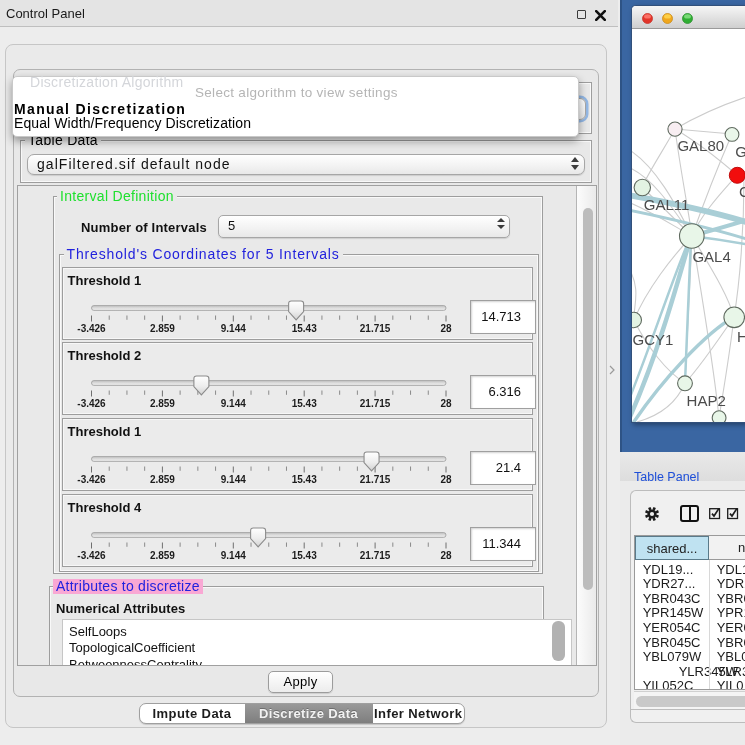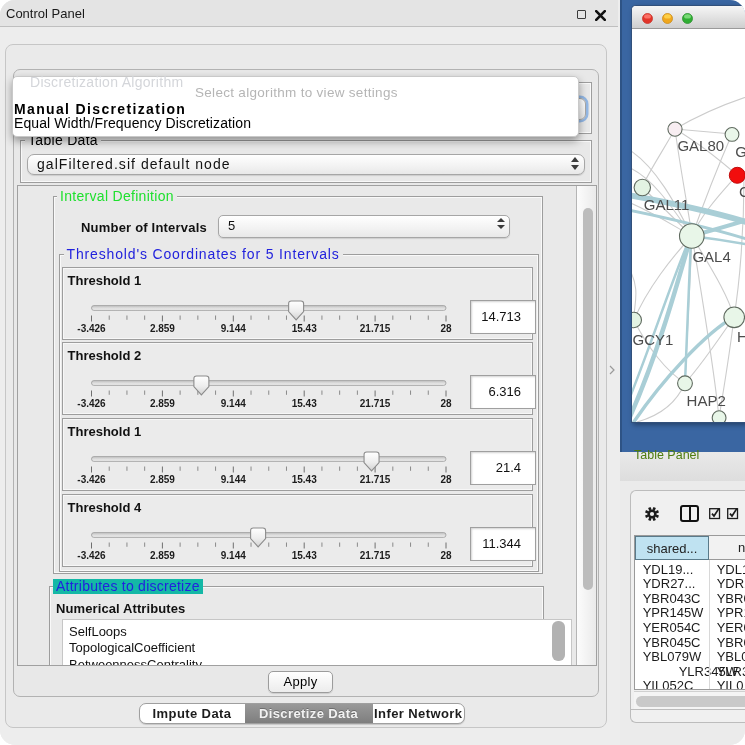--- a/index.html
+++ b/index.html
@@ -1,17 +1,17 @@
 <!DOCTYPE html>
 <html><head><meta charset="utf-8">
 <style>
   html,body{margin:0;padding:0;}
   body{width:745px;height:745px;overflow:hidden;font-family:"Liberation Sans",sans-serif;}
   .abs{position:absolute;white-space:nowrap;}
-  #page{position:relative;width:745px;height:745px;background:#ededed;overflow:hidden;border-radius:15px;}
+  #page{position:relative;width:745px;height:745px;background:#ededed;overflow:hidden;}
   .grp{position:absolute;border:1px solid #9d9d9d;box-shadow:inset 0 0 0 1px rgba(255,255,255,0.7);}
   .grptitle{position:absolute;top:-8px;font-size:14px;letter-spacing:0.3px;background:#e8e8e8;padding:0 3px;line-height:15px;white-space:nowrap;}
   .combo{position:absolute;background:linear-gradient(#ffffff,#f2f2f2 60%,#e8e8e8);border:1px solid #a6a6a6;box-shadow:0 1px 1px rgba(0,0,0,0.12);}
   .arrows{position:absolute;width:9px;}
   .arrows .up{width:0;height:0;border-left:4.5px solid transparent;border-right:4.5px solid transparent;border-bottom:5px solid #3c3c3c;margin-bottom:3px;}
   .arrows .dn{width:0;height:0;border-left:4.5px solid transparent;border-right:4.5px solid transparent;border-top:5px solid #3c3c3c;}
   .seg{position:absolute;display:flex;background:#fff;border:1px solid #9f9f9f;border-radius:7px;overflow:hidden;box-shadow:0 1px 1px rgba(0,0,0,0.15);}
   .seg div{display:flex;align-items:center;justify-content:center;font-size:13px;font-weight:bold;color:#1c1c1c;letter-spacing:0.4px;}
   .seg .sep{width:1px;background:#b9b9b9;flex:none;padding:0;margin:3px 0;}
   .seg .on{background:linear-gradient(#999999,#7e7e7e);color:#f2f2f2;text-shadow:0 -1px 0 rgba(0,0,0,0.25);}
@@ -214,21 +214,21 @@
             <text x="241.20" y="63.5" text-anchor="middle" font-size="10" font-weight="bold" fill="#1c1c1c">15.43</text>
             <text x="312.10" y="63.5" text-anchor="middle" font-size="10" font-weight="bold" fill="#1c1c1c">21.715</text>
             <text x="383.00" y="63.5" text-anchor="middle" font-size="10" font-weight="bold" fill="#1c1c1c">28</text>
             <g transform="translate(186.91,32.3)">
               <path d="M0.7 3.4 Q0.7 0.7 3.4 0.7 L13.0 0.7 Q15.7 0.7 15.7 3.4 L15.7 11.2 L8.2 19.6 L0.7 11.2 Z" fill="url(#thumbg)" stroke="#8b8b8b" stroke-width="1.1"></path>
             </g>
           </svg>
 <div class="tval">11.344</div>
 </div>
 <div class="grp" style="left:31px;top:400px;width:493px;height:120px;">
-          <span class="grptitle" style="left:3px;color:#2222dd;background:#14b8a6;letter-spacing:0.25px;text-align:center;">Attributes to discretize</span>
+          <span class="grptitle" style="left:3px;color:#2222dd;background:#f9a8d4;letter-spacing:0.25px;text-align:center;">Attributes to discretize</span>
         </div>
 <div class="abs" style="left:38px;top:415px;font-size:13px;font-weight:bold;letter-spacing:0.1px;color:#111;">Numerical Attributes</div>
 <div class="abs" style="left:44px;top:433px;width:508px;height:60px;background:#fff;border:1px solid #c6c6c6;border-bottom:none;">
 <div class="abs" style="left:6px;top:3.5px;font-size:13px;color:#111;">SelfLoops</div>
 <div class="abs" style="left:6px;top:20.1px;font-size:13px;color:#111;">TopologicalCoefficient</div>
 <div class="abs" style="left:6px;top:36.7px;font-size:13px;color:#111;">BetweennessCentrality</div>
 <div class="abs" style="left:489px;top:1px;width:13px;height:40px;background:#b2b2b2;border-radius:6px;"></div>
 </div>
 </div>
 <div class="abs" style="left:558px;top:0;width:20px;height:479px;background:linear-gradient(90deg,#fcfcfc,#e9e9e9);border-left:1px solid #b5b5b5;"></div>
@@ -299,21 +299,21 @@
 <text x="103.2" y="129.6" font-size="15" fill="#4c4c4c" font-family="Liberation Sans">GA</text>
 <text x="107.1" y="169.7" font-size="15" fill="#4c4c4c" font-family="Liberation Sans">CY</text>
 <text x="11.8" y="182.6" font-size="15" fill="#4c4c4c" font-family="Liberation Sans">GAL11</text>
 <text x="60.4" y="235.3" font-size="15" fill="#4c4c4c" font-family="Liberation Sans">GAL4</text>
 <text x="105" y="315" font-size="15" fill="#4c4c4c" font-family="Liberation Sans">HI</text>
 <text x="0.5" y="317.8" font-size="15" fill="#4c4c4c" font-family="Liberation Sans">GCY1</text>
 <text x="54.6" y="379.2" font-size="15" fill="#4c4c4c" font-family="Liberation Sans">HAP2</text>
 </svg>
 </div>
 <div class="abs" style="left:620px;top:452px;width:125px;height:29px;background:linear-gradient(#e9e9e9,#dddddd);border-bottom:1px solid #c6c6c6;"></div>
-<div class="abs" style="left:634px;top:440px;height:29px;line-height:30px;font-size:12.5px;color:#4d7c0f;">Table Panel</div>
+<div class="abs" style="left:634px;top:462px;height:29px;line-height:30px;font-size:12.5px;color:#1d4ed8;">Table Panel</div>
 <div class="abs" style="left:620px;top:481px;width:125px;height:264px;background:#ebebeb;"></div>
 <div class="abs" style="left:630px;top:490px;width:115px;height:231px;border:1px solid #bcbcbc;border-right:none;border-radius:6px 0 0 6px;background:#f0f0f0;"></div>
 <svg class="abs" style="left:644px;top:506px;" width="16" height="16" viewBox="0 0 16 16">
       <g fill="#1c1c1c">
         <circle cx="8" cy="8" r="4.6"></circle>
         <g stroke="#1c1c1c" stroke-width="2.6">
 <line x1="11.88" y1="9.61" x2="14.47" y2="10.68"></line>
 <line x1="9.61" y1="11.88" x2="10.68" y2="14.47"></line>
 <line x1="6.39" y1="11.88" x2="5.32" y2="14.47"></line>
 <line x1="4.12" y1="9.61" x2="1.53" y2="10.68"></line>

